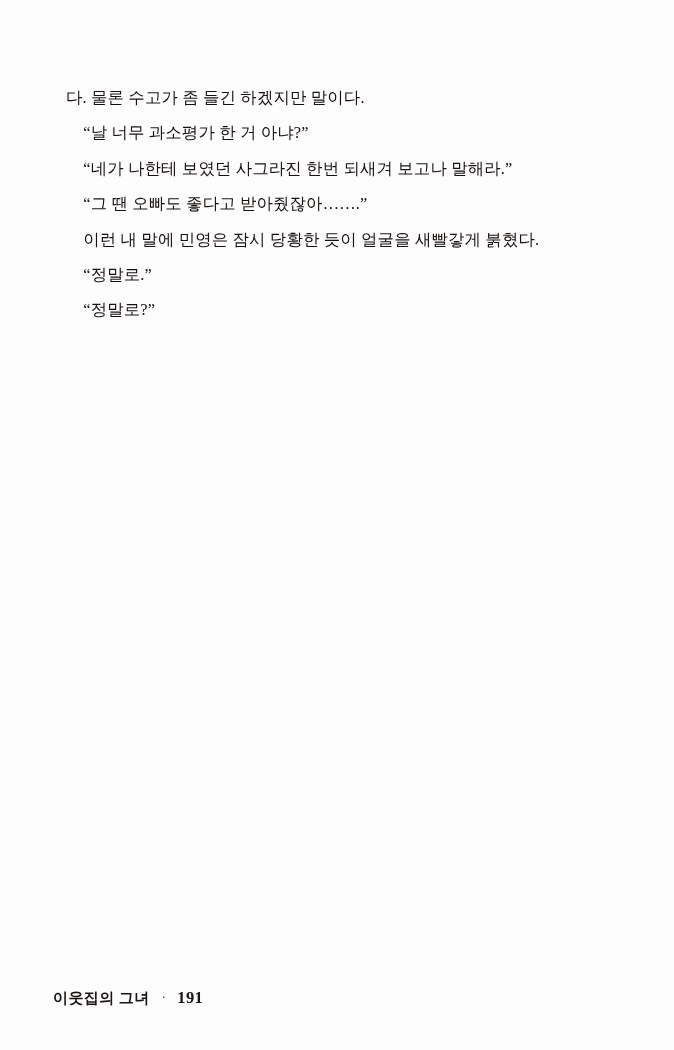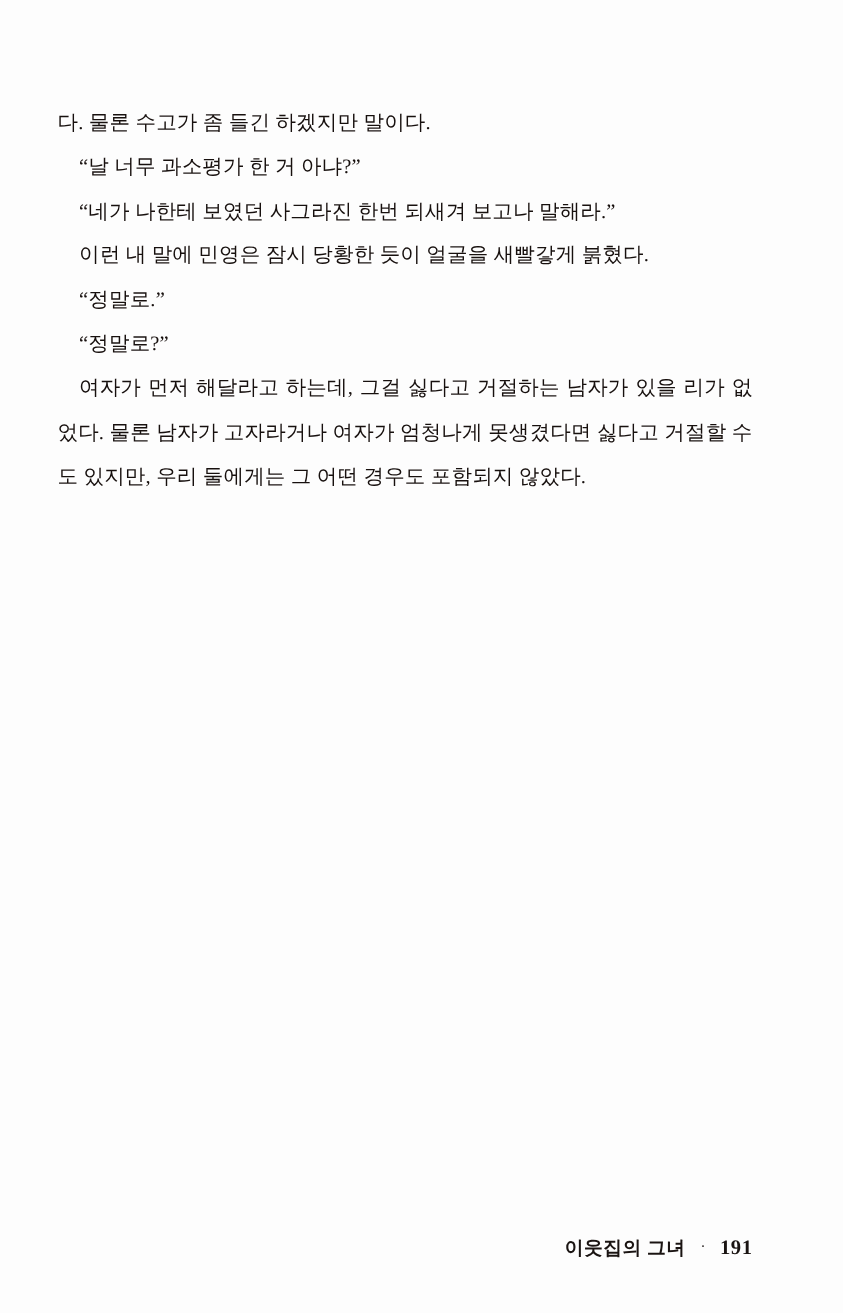--- a/index.html
+++ b/index.html
@@ -12,21 +12,21 @@
     background: #ffffff;
     font-family: "Liberation Serif", "DejaVu Serif", serif;
     color: #14100f;
     overflow: hidden;
   }
   .page {
     position: relative;
     width: 674px;
     height: 1050px;
     box-sizing: border-box;
-    padding: 80px 72px 0 46px;
+    padding: 80px 72px 0 66px;
     background: #fdfdfd;
   }
   .body-text {
     font-size: 16.4px;
     line-height: 35.4px;
     text-align: justify;
     text-justify: inter-character;
     letter-spacing: 0.15px;
     color: #17100e;
   }
@@ -35,24 +35,23 @@
     text-indent: 0;
   }
   .body-text p.indent {
     text-indent: 1.05em;
   }
   .body-text p.quote {
     text-indent: 1.05em;
   }
   .footer {
     position: absolute;
-    left: 66px;
+    left: 53px;
     right: 72px;
     bottom: 42px;
-    text-align: right;
     font-size: 15px;
     letter-spacing: 0.4px;
     color: #1a1412;
   }
   .footer .book-title {
     font-weight: bold;
     margin-right: 4px;
   }
   .footer .dot {
     margin: 0 7px 0 4px;
@@ -66,24 +65,24 @@
 </style>
 </head>
 <body>
 
 <div class="page">
 
   <div class="body-text">
     <p class="plain">다. 물론 수고가 좀 들긴 하겠지만 말이다.</p>
     <p class="quote">“날 너무 과소평가 한 거 아냐?”</p>
     <p class="quote">“네가 나한테 보였던 사그라진 한번 되새겨 보고나 말해라.”</p>
+    <p class="quote">“그 땐 오빠도 좋다고 받아줬잖아…….”</p>
     <p class="indent">이런 내 말에 민영은 잠시 당황한 듯이 얼굴을 새빨갛게 붉혔다.</p>
     <p class="quote">“정말로.”</p>
     <p class="quote">“정말로?”</p>
-    <p class="indent">여자가 먼저 해달라고 하는데, 그걸 싫다고 거절하는 남자가 있을 리가 없었다. 물론 남자가 고자라거나 여자가 엄청나게 못생겼다면 싫다고 거절할 수도 있지만, 우리 둘에게는 그 어떤 경우도 포함되지 않았다.</p>
   </div>
 
   <div class="footer">
     <span class="book-title">이웃집의 그녀</span>
     <span class="dot">·</span>
     <span class="page-number">191</span>
   </div>
 
 </div>
 

